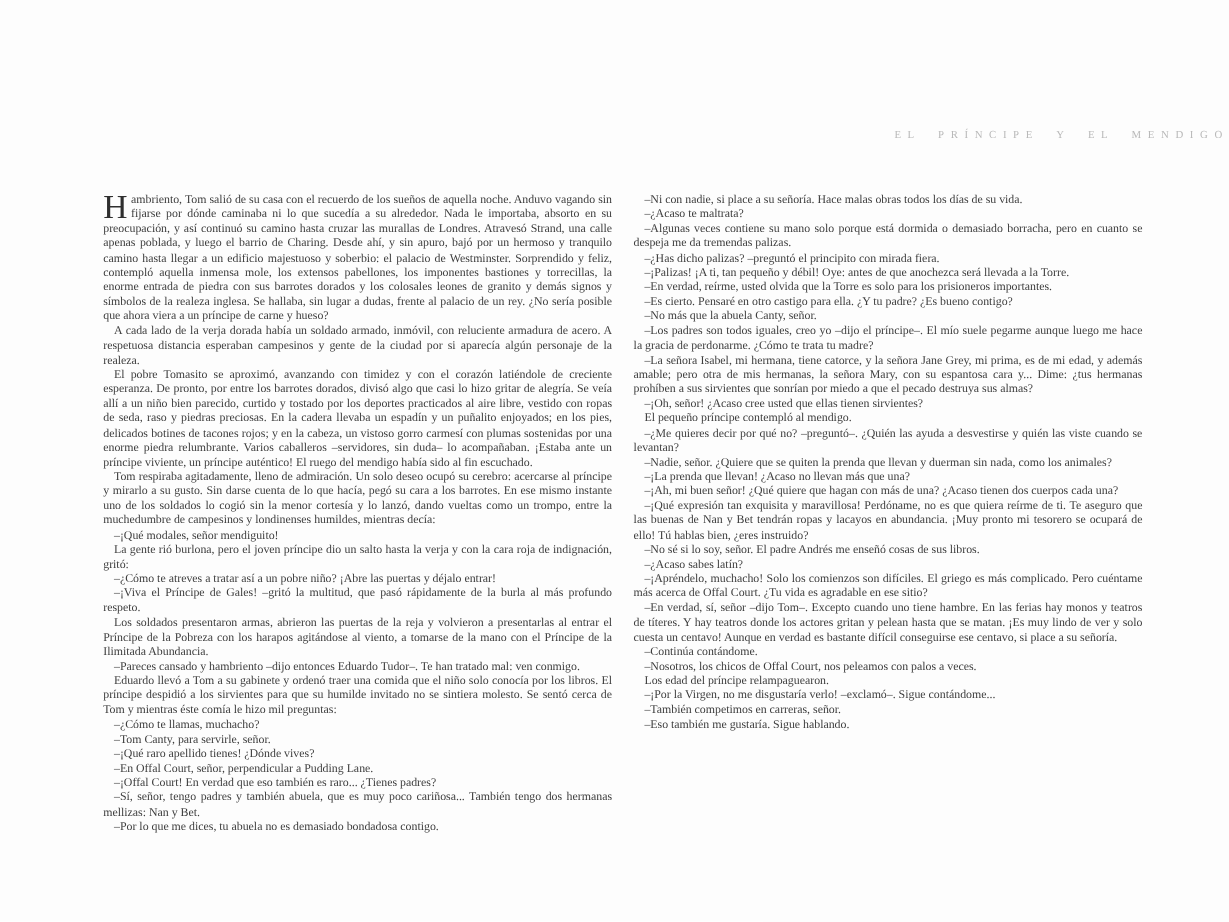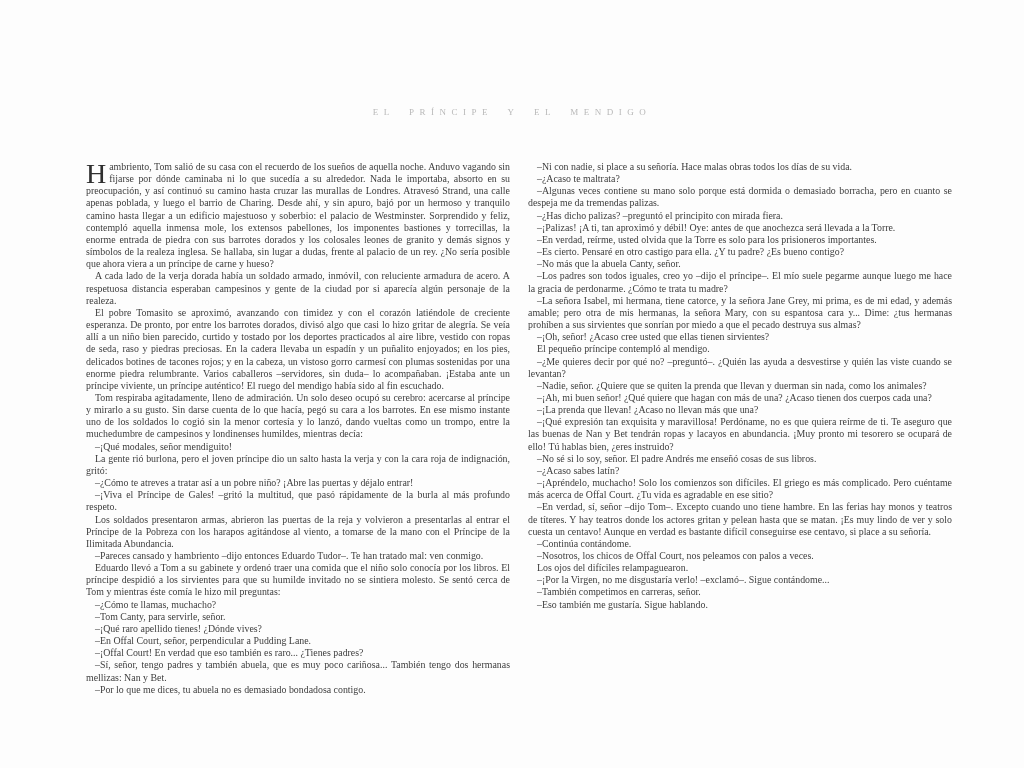--- a/index.html
+++ b/index.html
@@ -13,21 +13,21 @@
     position: relative;
     width: 1024px;
     height: 768px;
     background: #fdfdfd;
   }
   .running-header {
     position: absolute;
     top: 107px;
     left: 0;
     width: 100%;
-    text-align: center;
+    text-align: right;
     color: #b9b9b9;
     font-size: 9px;
     letter-spacing: 5.5px;
     word-spacing: 7px;
     font-family: "Liberation Serif", "DejaVu Serif", serif;
   }
   .columns {
     position: absolute;
     left: 86px;
     top: 161px;
@@ -89,40 +89,40 @@
           <p class="para">–Por lo que me dices, tu abuela no es demasiado bondadosa contigo.</p>
         </div>
     </div>
 
     <div class="column">
       <div>
           <p class="para">–Ni con nadie, si place a su señoría. Hace malas obras todos los días de su vida.</p>
           <p class="para">–¿Acaso te maltrata?</p>
           <p class="para">–Algunas veces contiene su mano solo porque está dormida o demasiado borracha, pero en cuanto se despeja me da tremendas palizas.</p>
           <p class="para">–¿Has dicho palizas? –preguntó el principito con mirada fiera.</p>
-          <p class="para">–¡Palizas! ¡A ti, tan aproximó y débil! Oye: antes de que anochezca será llevada a la Torre.</p>
+          <p class="para">–¡Palizas! ¡A ti, tan pequeño y débil! Oye: antes de que anochezca será llevada a la Torre.</p>
           <p class="para">–En verdad, reírme, usted olvida que la Torre es solo para los prisioneros importantes.</p>
           <p class="para">–Es cierto. Pensaré en otro castigo para ella. ¿Y tu padre? ¿Es bueno contigo?</p>
           <p class="para">–No más que la abuela Canty, señor.</p>
           <p class="para">–Los padres son todos iguales, creo yo –dijo el príncipe–. El mío suele pegarme aunque luego me hace la gracia de perdonarme. ¿Cómo te trata tu madre?</p>
           <p class="para">–La señora Isabel, mi hermana, tiene catorce, y la señora Jane Grey, mi prima, es de mi edad, y además amable; pero otra de mis hermanas, la señora Mary, con su espantosa cara y... Dime: ¿tus hermanas prohíben a sus sirvientes que sonrían por miedo a que el pecado destruya sus almas?</p>
           <p class="para">–¡Oh, señor! ¿Acaso cree usted que ellas tienen sirvientes?</p>
           <p class="para">El pequeño príncipe contempló al mendigo.</p>
           <p class="para">–¿Me quieres decir por qué no? –preguntó–. ¿Quién las ayuda a desvestirse y quién las viste cuando se levantan?</p>
           <p class="para">–Nadie, señor. ¿Quiere que se quiten la prenda que llevan y duerman sin nada, como los animales?</p>
+          <p class="para">–¡La prenda que llevan! ¿Acaso no llevan más que una?</p>
           <p class="para">–¡Ah, mi buen señor! ¿Qué quiere que hagan con más de una? ¿Acaso tienen dos cuerpos cada una?</p>
-          <p class="para">–¡La prenda que llevan! ¿Acaso no llevan más que una?</p>
           <p class="para">–¡Qué expresión tan exquisita y maravillosa! Perdóname, no es que quiera reírme de ti. Te aseguro que las buenas de Nan y Bet tendrán ropas y lacayos en abundancia. ¡Muy pronto mi tesorero se ocupará de ello! Tú hablas bien, ¿eres instruido?</p>
           <p class="para">–No sé si lo soy, señor. El padre Andrés me enseñó cosas de sus libros.</p>
           <p class="para">–¿Acaso sabes latín?</p>
           <p class="para">–¡Apréndelo, muchacho! Solo los comienzos son difíciles. El griego es más complicado. Pero cuéntame más acerca de Offal Court. ¿Tu vida es agradable en ese sitio?</p>
           <p class="para">–En verdad, sí, señor –dijo Tom–. Excepto cuando uno tiene hambre. En las ferias hay monos y teatros de títeres. Y hay teatros donde los actores gritan y pelean hasta que se matan. ¡Es muy lindo de ver y solo cuesta un centavo! Aunque en verdad es bastante difícil conseguirse ese centavo, si place a su señoría.</p>
           <p class="para">–Continúa contándome.</p>
           <p class="para">–Nosotros, los chicos de Offal Court, nos peleamos con palos a veces.</p>
-          <p class="para">Los ojos del difíciles relampaguearon.</p>
+          <p class="para">Los edad del príncipe relampaguearon.</p>
           <p class="para">–¡Por la Virgen, no me disgustaría verlo! –exclamó–. Sigue contándome...</p>
           <p class="para">–También competimos en carreras, señor.</p>
           <p class="para">–Eso también me gustaría. Sigue hablando.</p>
         </div>
     </div>
 
   </div>
 </div>
 
 </body></html>

